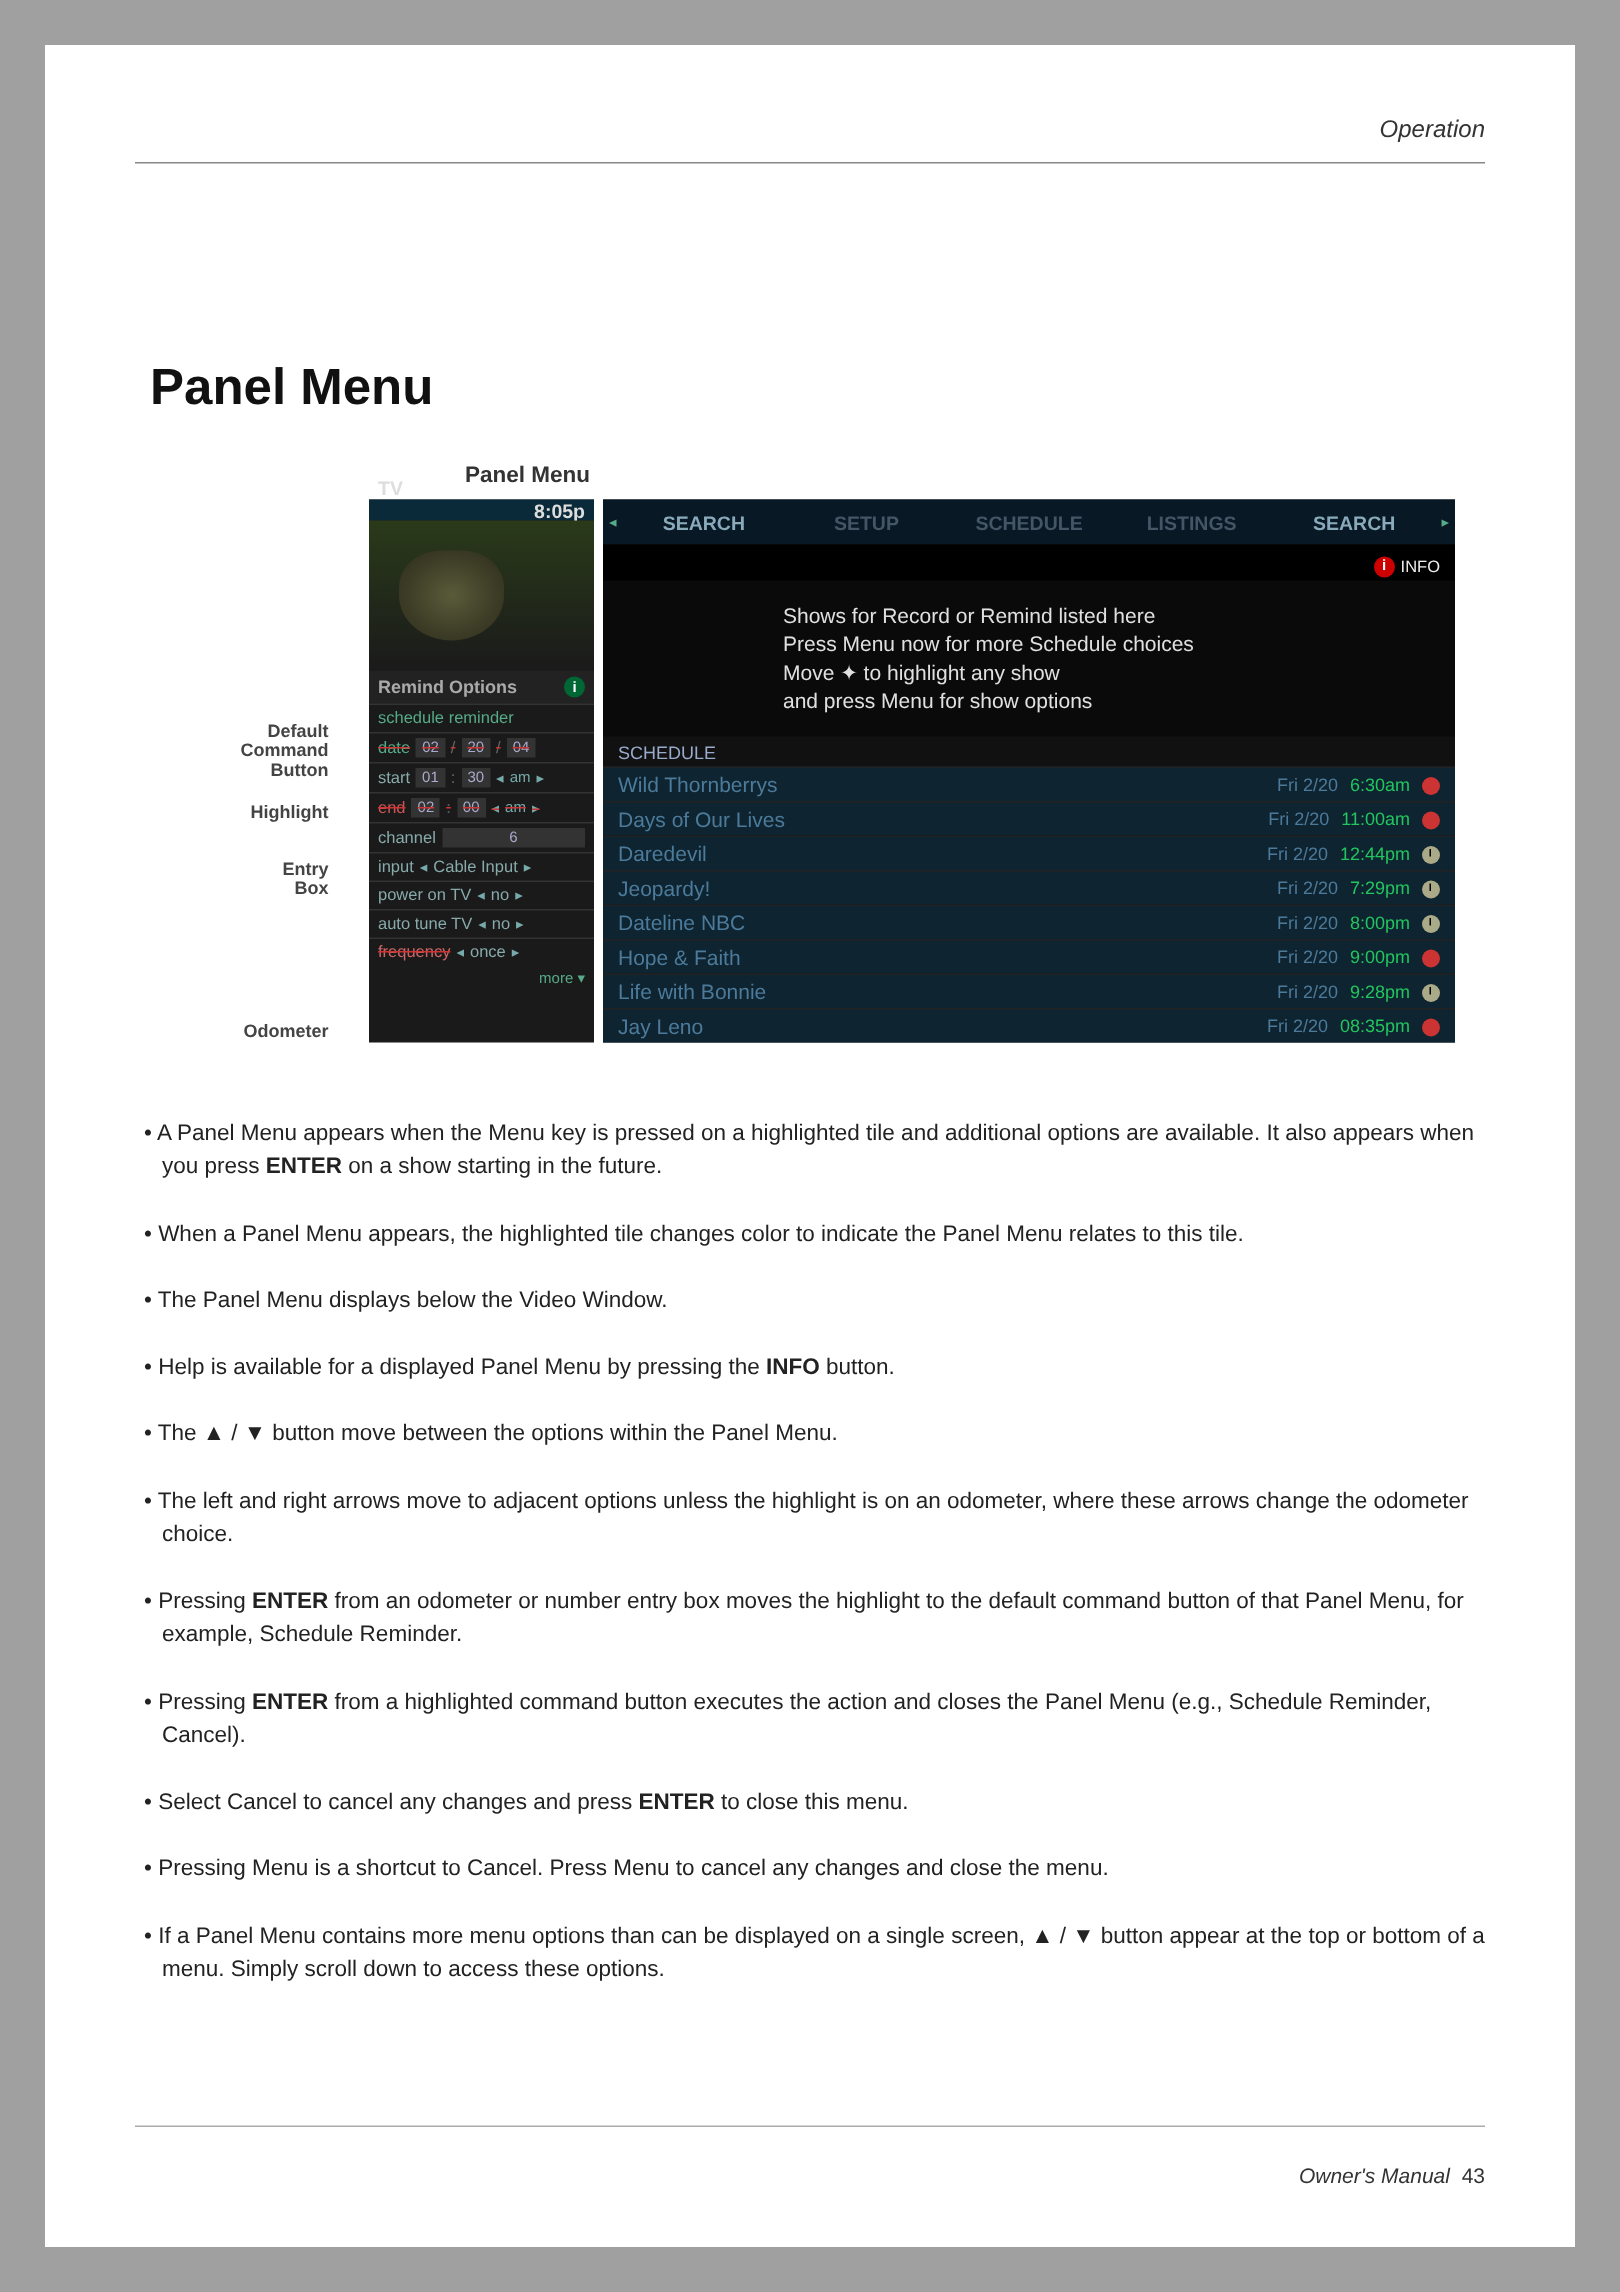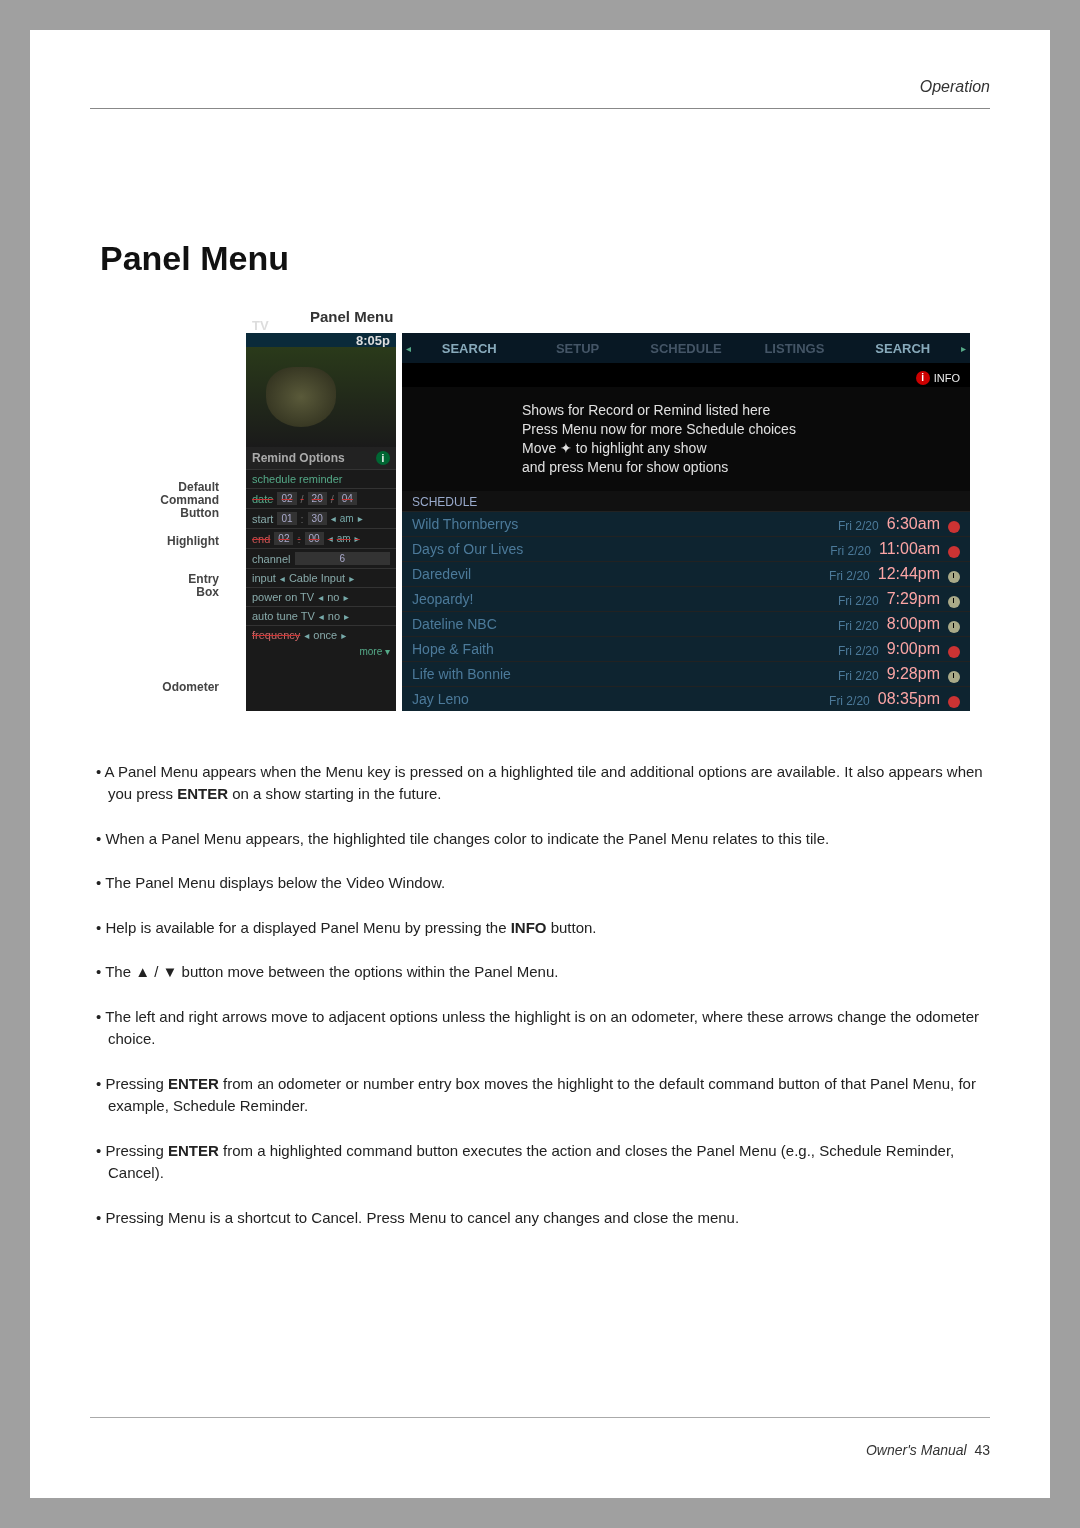--- a/index.html
+++ b/index.html
@@ -183,21 +183,21 @@
     justify-content:space-between;
     align-items:center;
     padding:3px 10px;
     font-size:14px;
     color:#4c7a9a;
     border-top:1px solid #222;
     background:#0e2430;
   }
   .row .rt { display:flex; gap:8px; align-items:flex-end;}
   .row .dt { font-size:12px; color:#4c7a9a;}
-  .row .tm { font-size:16px; color:#fca5a5;}
+  .row .tm { font-size:12px; color:#22c55e;}
   .row .badge {
     width:12px;height:12px;border-radius:50%;
     background:#c33;
   }
   .row .badge.clock {
     background:#aa8; position:relative;
   }
   .row .badge.clock::after{content:"";position:absolute;left:5px;top:2px;width:1px;height:5px;background:#000;}
   .row .badge.remind { background:#c33; }
 
@@ -408,20 +408,22 @@
 
   <div class="bullets" id="bullets">
       <p>A Panel Menu appears when the Menu key is pressed on a highlighted tile and additional options are available. It also appears when you press <strong>ENTER</strong> on a show starting in the future.</p>
       <p>When a Panel Menu appears, the highlighted tile changes color to indicate the Panel Menu relates to this tile.</p>
       <p>The Panel Menu displays below the Video Window.</p>
       <p>Help is available for a displayed Panel Menu by pressing the  <strong>INFO</strong> button.</p>
       <p>The ▲ / ▼ button move between the options within the Panel Menu.</p>
       <p>The left and right arrows move to adjacent options unless the highlight is on an odometer, where these arrows change the odometer choice.</p>
       <p>Pressing <strong>ENTER</strong> from an odometer or number entry box moves the highlight to the default command button of that Panel Menu, for example, Schedule Reminder.</p>
       <p>Pressing <strong>ENTER</strong> from a highlighted command button executes the action and closes the Panel Menu (e.g., Schedule Reminder, Cancel).</p>
+      <p>Select Cancel to cancel any changes and press <strong>ENTER</strong> to close this menu.</p>
       <p>Pressing Menu is a shortcut to Cancel. Press Menu to cancel any changes and close the menu.</p>
+      <p>If a Panel Menu contains more menu options than can be displayed on a single screen, ▲ / ▼ button appear at the top or bottom of a menu. Simply scroll down to access these options.</p>
     </div>
 
   <hr class="hr-bot">
   <div class="footer">
     <em>Owner's Manual</em>&nbsp;&nbsp;<span>43</span>
   </div>
 </div>
 
 </body></html>

